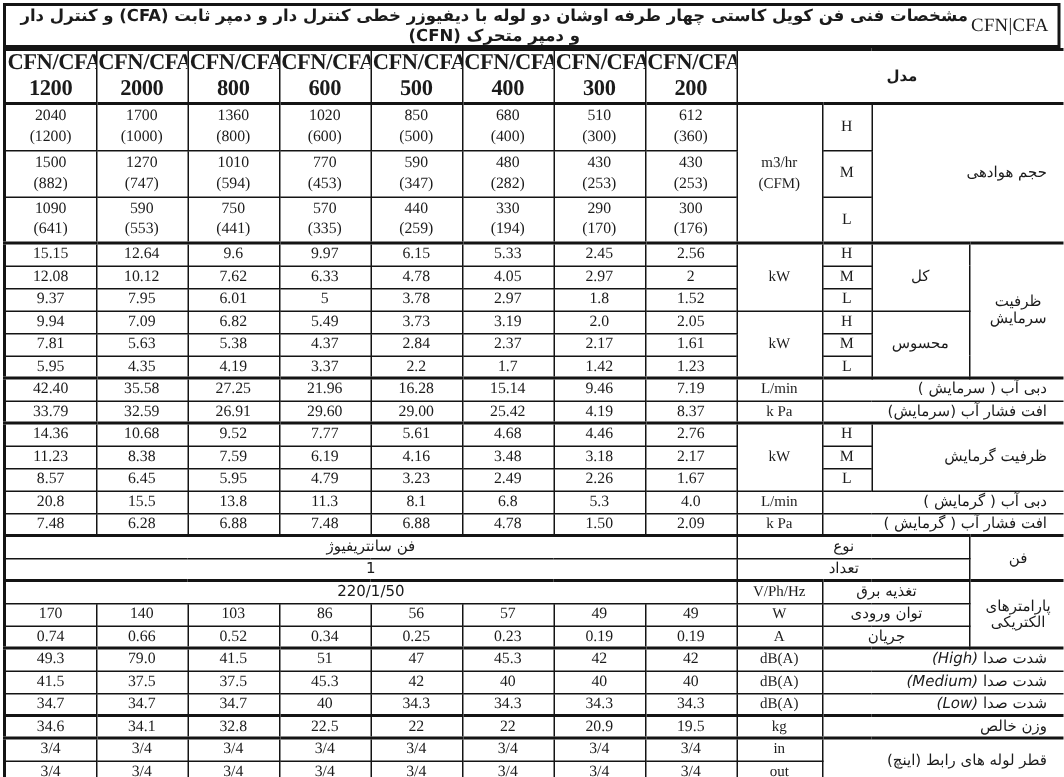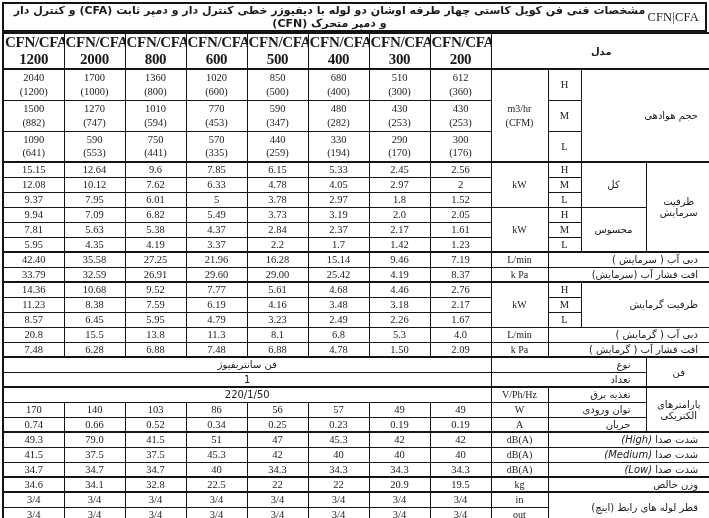--- a/index.html
+++ b/index.html
@@ -32,21 +32,21 @@
     font-size: 10.5px; padding: 0 1px; overflow: hidden;
     font-family: "Liberation Serif", "DejaVu Serif", "DejaVu Sans", serif;
   }
   th.hd { font-size: 15px; font-weight: bold; letter-spacing: -0.3px; }
   tr { height: 15px; }
   tr.tall { height: 31px; }
   tr.hdr { height: 26px; }
   tr.bt > td, tr.bt > th { border-top-width: 2px; }
   .fa { font-family: "DejaVu Sans", sans-serif; font-size: 10px; direction: rtl; }
   .lbl-r  { text-align: right; padding-right: 13px; padding-left: 3px; }
-  .lbl-r2 { text-align: right; padding-right: 15px; padding-left: 3px; }
+  .lbl-r2 { padding-right: 15px; padding-left: 3px; }
   .unit { font-size: 10px; margin-left: 18px; }
   .pre { white-space: pre-line; line-height: 13.5px; }
   .speed { font-size: 10.5px; }
   .it { font-style: italic; font-size: 10px; }
 </style>
 </head>
 <body>
 
 <div class="titlebar">
   <div class="title-text">مشخصات فنی فن کویل کاستی چهار طرفه اوشان دو لوله با دیفیوزر خطی کنترل دار و دمپر ثابت (CFA) و کنترل دار و دمپر متحرک (CFN)</div>
@@ -137,21 +137,21 @@
         <td class="pre">290
 (170)</td>
         <td class="pre">300
 (176)</td>
         <td class="speed">L</td>
       </tr>
       <tr class="bt">
         <td>15.15</td>
         <td>12.64</td>
         <td>9.6</td>
-        <td>7.85</td>
+        <td>9.97</td>
         <td>6.15</td>
         <td>5.33</td>
         <td>2.45</td>
         <td>2.56</td>
         <td rowspan="3" class="unit">kW</td>
         <td class="speed">H</td>
         <td rowspan="3" class="fa">کل</td>
         <td rowspan="6" class="fa">ظرفیت سرمایش</td>
       </tr>
       <tr>

